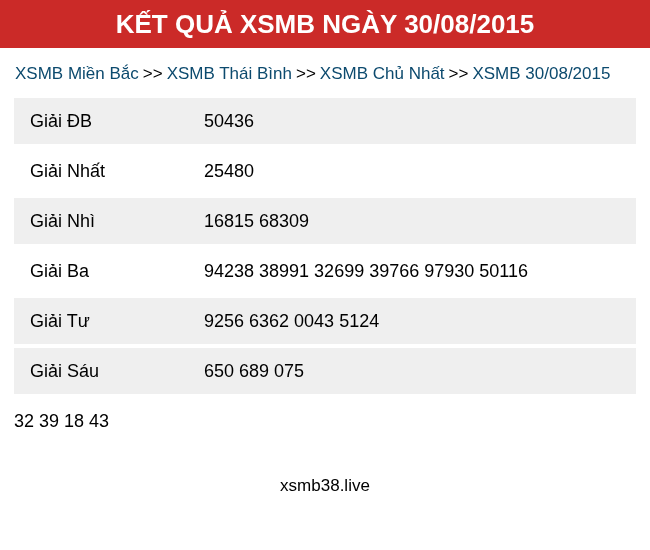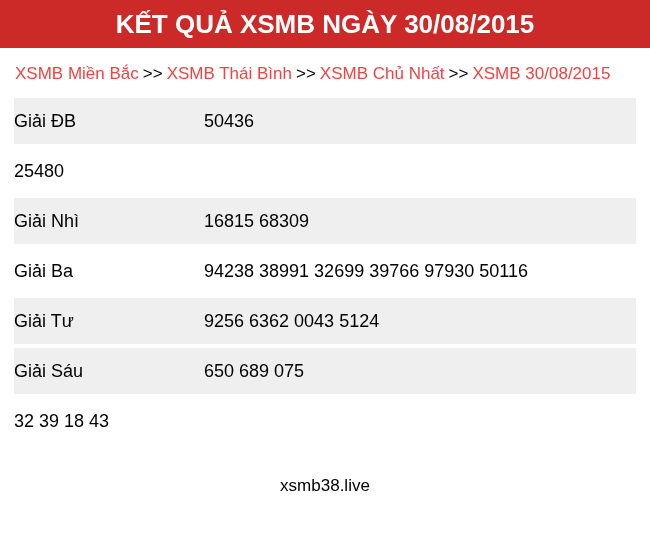--- a/index.html
+++ b/index.html
@@ -33,38 +33,38 @@
       margin: 15px 14px 0 15px;
       font-size: 17px;
       color: #000000;
       white-space: nowrap;
       height: 22px;
       line-height: 22px;
     }
     .breadcrumb .crumb {
       cursor: pointer;
       text-decoration: none;
-      color: #ef4444;
+      color: #0c4a6e;
     }
     .breadcrumb .sep { padding: 0 4px; }
 
     .results-table {
       margin: 13px 14px 0 14px;
     }
     .result-row {
       display: flex;
       align-items: center;
       height: 46px;
       margin-bottom: 4px;
       font-size: 18px;
     }
     .result-row.alt { background: #efefef; }
     .prize-label {
       width: 190px;
-      padding-left: 0;
+      padding-left: 16px;
       flex-shrink: 0;
       white-space: nowrap;
     }
     .prize-numbers {
       white-space: nowrap;
     }
 
     .footer {
       margin-top: 32px;
       text-align: center;
@@ -86,20 +86,21 @@
   </div>
 
   <div class="results-table">
 
     <div class="result-row alt">
       <div class="prize-label">Giải ĐB</div>
       <div class="prize-numbers">50436</div>
     </div>
 
     <div class="result-row">
+      <div class="prize-label">Giải Nhất</div>
       <div class="prize-numbers">25480</div>
     </div>
 
     <div class="result-row alt">
       <div class="prize-label">Giải Nhì</div>
       <div class="prize-numbers">16815 68309</div>
     </div>
 
     <div class="result-row">
       <div class="prize-label">Giải Ba</div>

